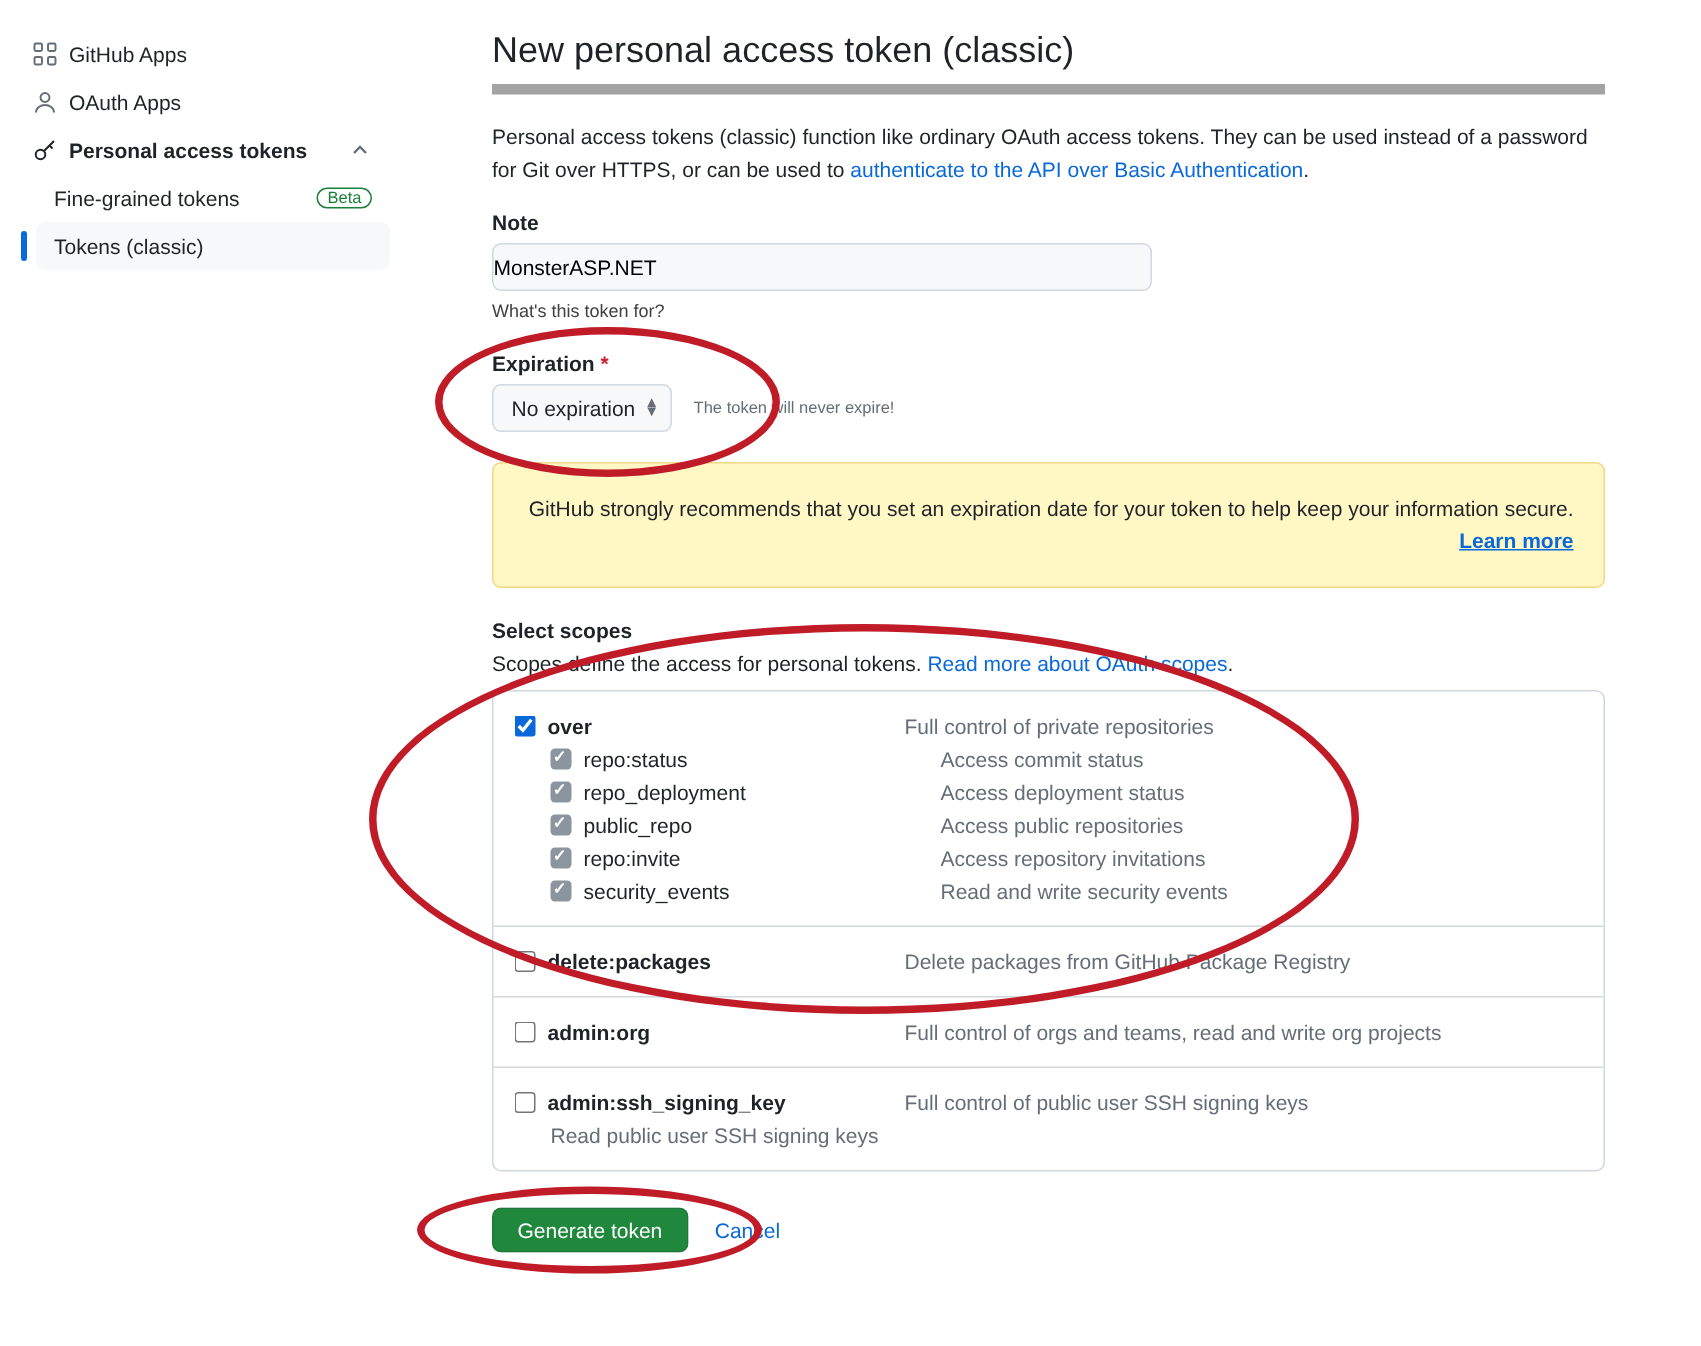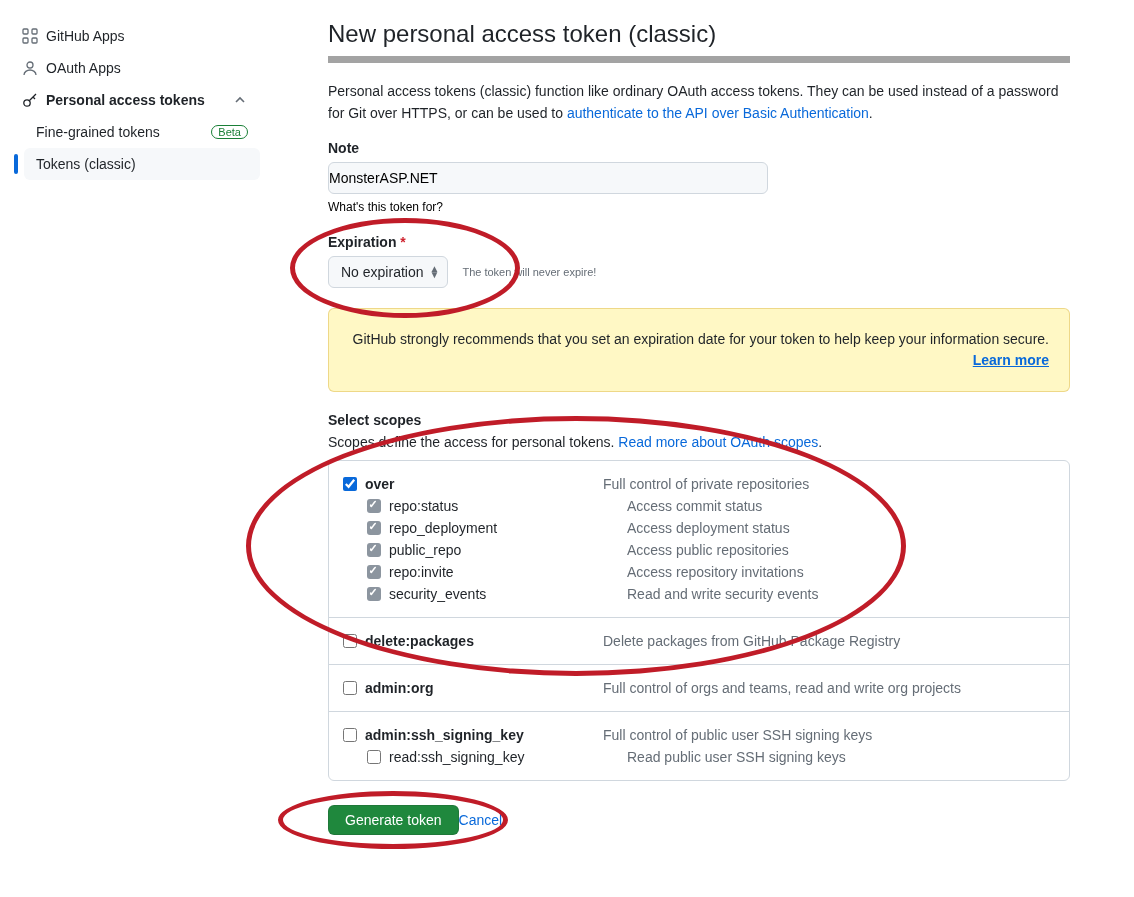--- a/index.html
+++ b/index.html
@@ -72,21 +72,21 @@
     .req { color:#cf222e; }
     input.text {
       width: 440px;
       padding: 5px 0;
       font-size: 14px;
       border: 1px solid #d0d7de;
       border-radius: 6px;
       background: #f6f8fa;
       height: 32px;
     }
-    .hint { font-size:12px; color:#000000; margin-top:6px; }
+    .hint { font-size:12px; color:#404040; margin-top:6px; }
     .section { margin-bottom: 20px; position: relative; }
     .exp-row { display:flex; align-items:center; gap:14px; }
     .select {
       display:inline-flex; align-items:center;
       border:1px solid #d0d7de; border-radius:6px;
       padding:4px 8px 4px 12px; background:#f6f8fa;
       font-size:14px; gap:6px; height:32px;
     }
     .select .arrows { font-size:10px; line-height:6px; display:flex; flex-direction:column; color:#656d76; }
     .exp-note { font-size:11px; color:#656d76; }
@@ -112,21 +112,21 @@
     input[type=checkbox] { width:14px; height:14px; accent-color:#0969da; }
     input[type=checkbox].semi {
       appearance:none;
       background:#8c959f; border-radius:3px;
       position:relative;
     }
     input[type=checkbox].semi::after {
       content:'✓'; color:#fff; font-size:11px; position:absolute;
       left:1.5px; top:-1px; font-weight:bold;
     }
-    .actions { margin-top:24px; display:flex; align-items:center; }
+    .actions { margin-top:24px; display:flex; gap:18px; align-items:center; }
     .btn-primary {
       background:#1f883d; color:#fff; border:1px solid rgba(31,35,40,.15);
       padding:6px 16px; border-radius:6px; font-size:14px; font-weight:500;
       cursor:pointer;
     }
     .circle {
       position:absolute;
       border:5px solid #c01c28;
       border-radius:50%;
       pointer-events:none;
@@ -295,24 +295,20 @@
 
       <div class="scope-group">
         <div class="scope-row">
             <div class="scope-left">
               <input type="checkbox" style="">
               <span class="name">admin:ssh_signing_key</span>
             </div>
             <div class="scope-desc">Full control of public user SSH signing keys</div>
           </div>
         <div class="scope-row indent">
-            <div class="scope-left">
-              <input type="checkbox" style="">
-              <span>read:ssh_signing_key</span>
-            </div>
             <div class="scope-desc">Read public user SSH signing keys</div>
           </div>
       </div>
     </div>
   </div>
 
   <div class="actions" style="position:relative;">
     <div class="circle" style="width:230px; height:58px; left:-50px; top:-14px;"></div>
     <button class="btn-primary">Generate token</button>
     <a href="#" class="link">Cancel</a>

